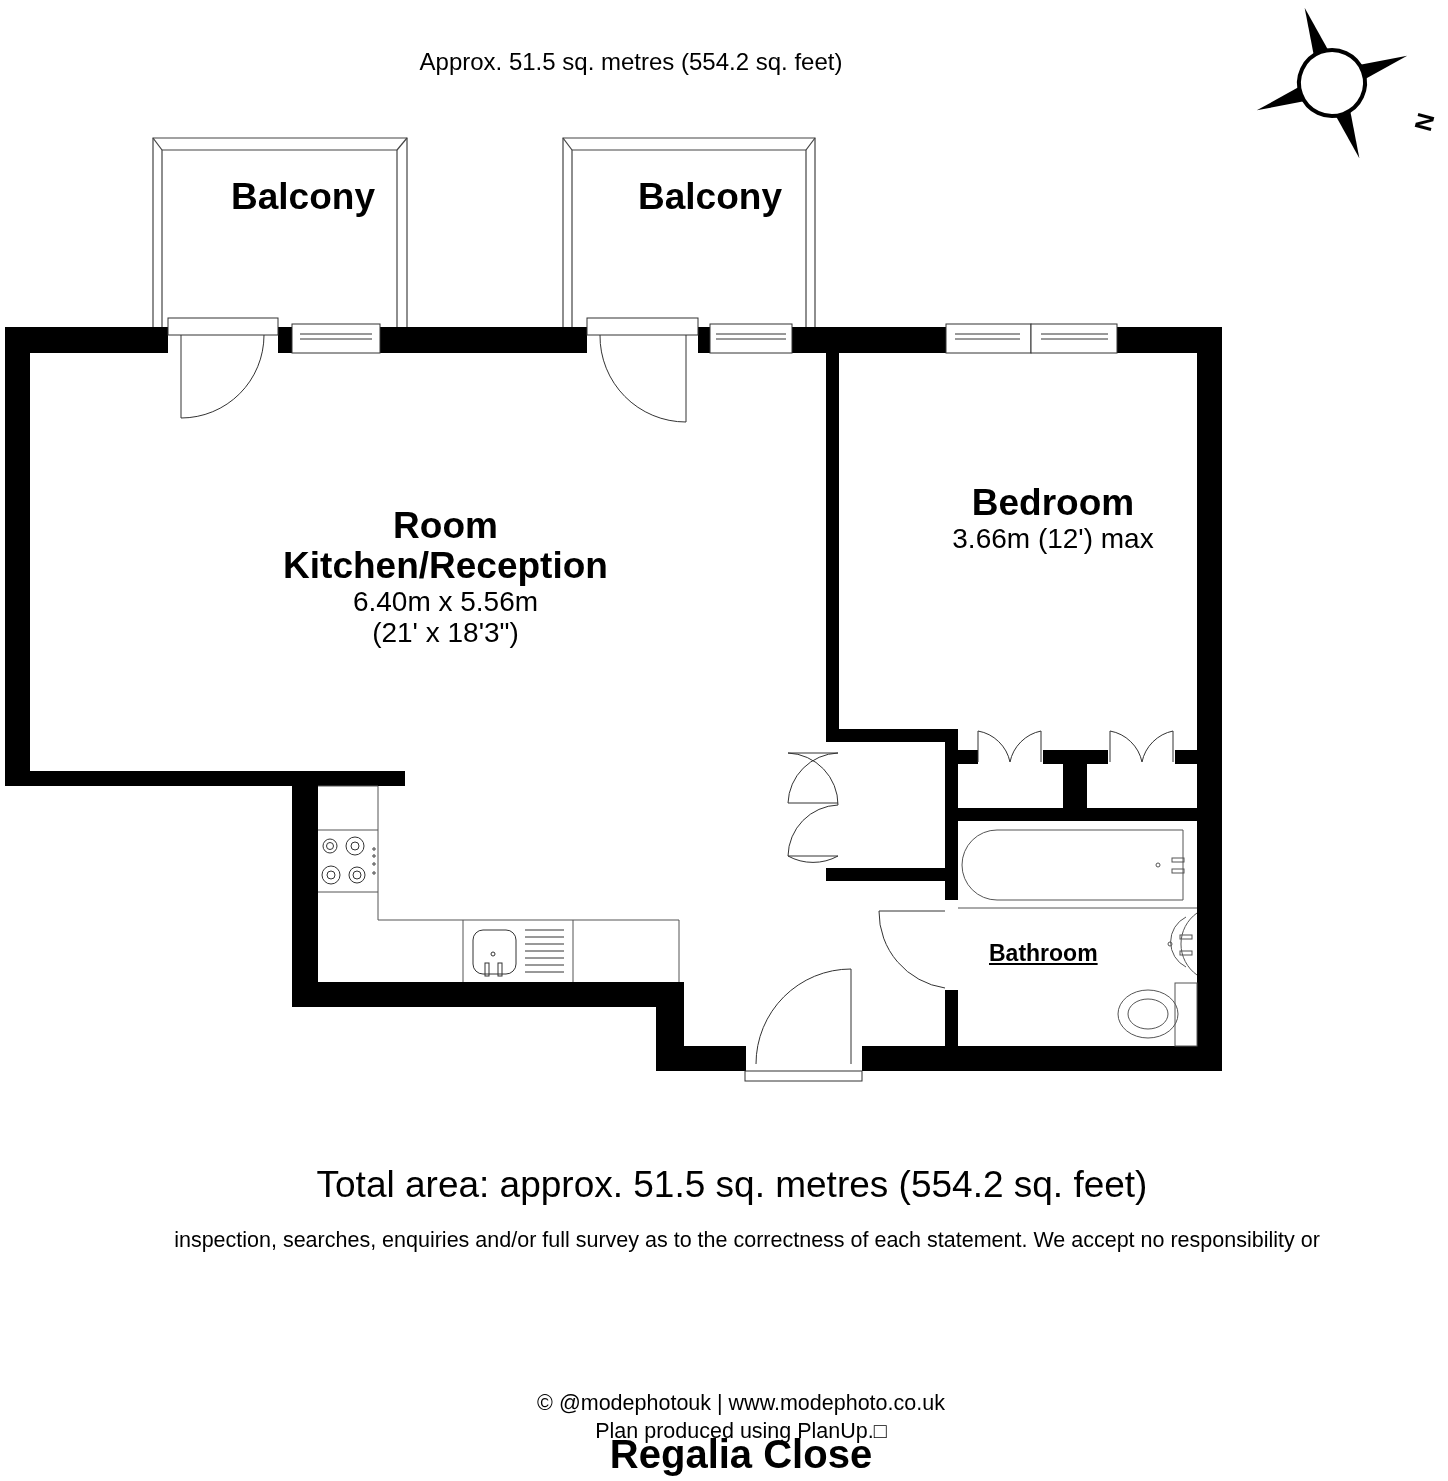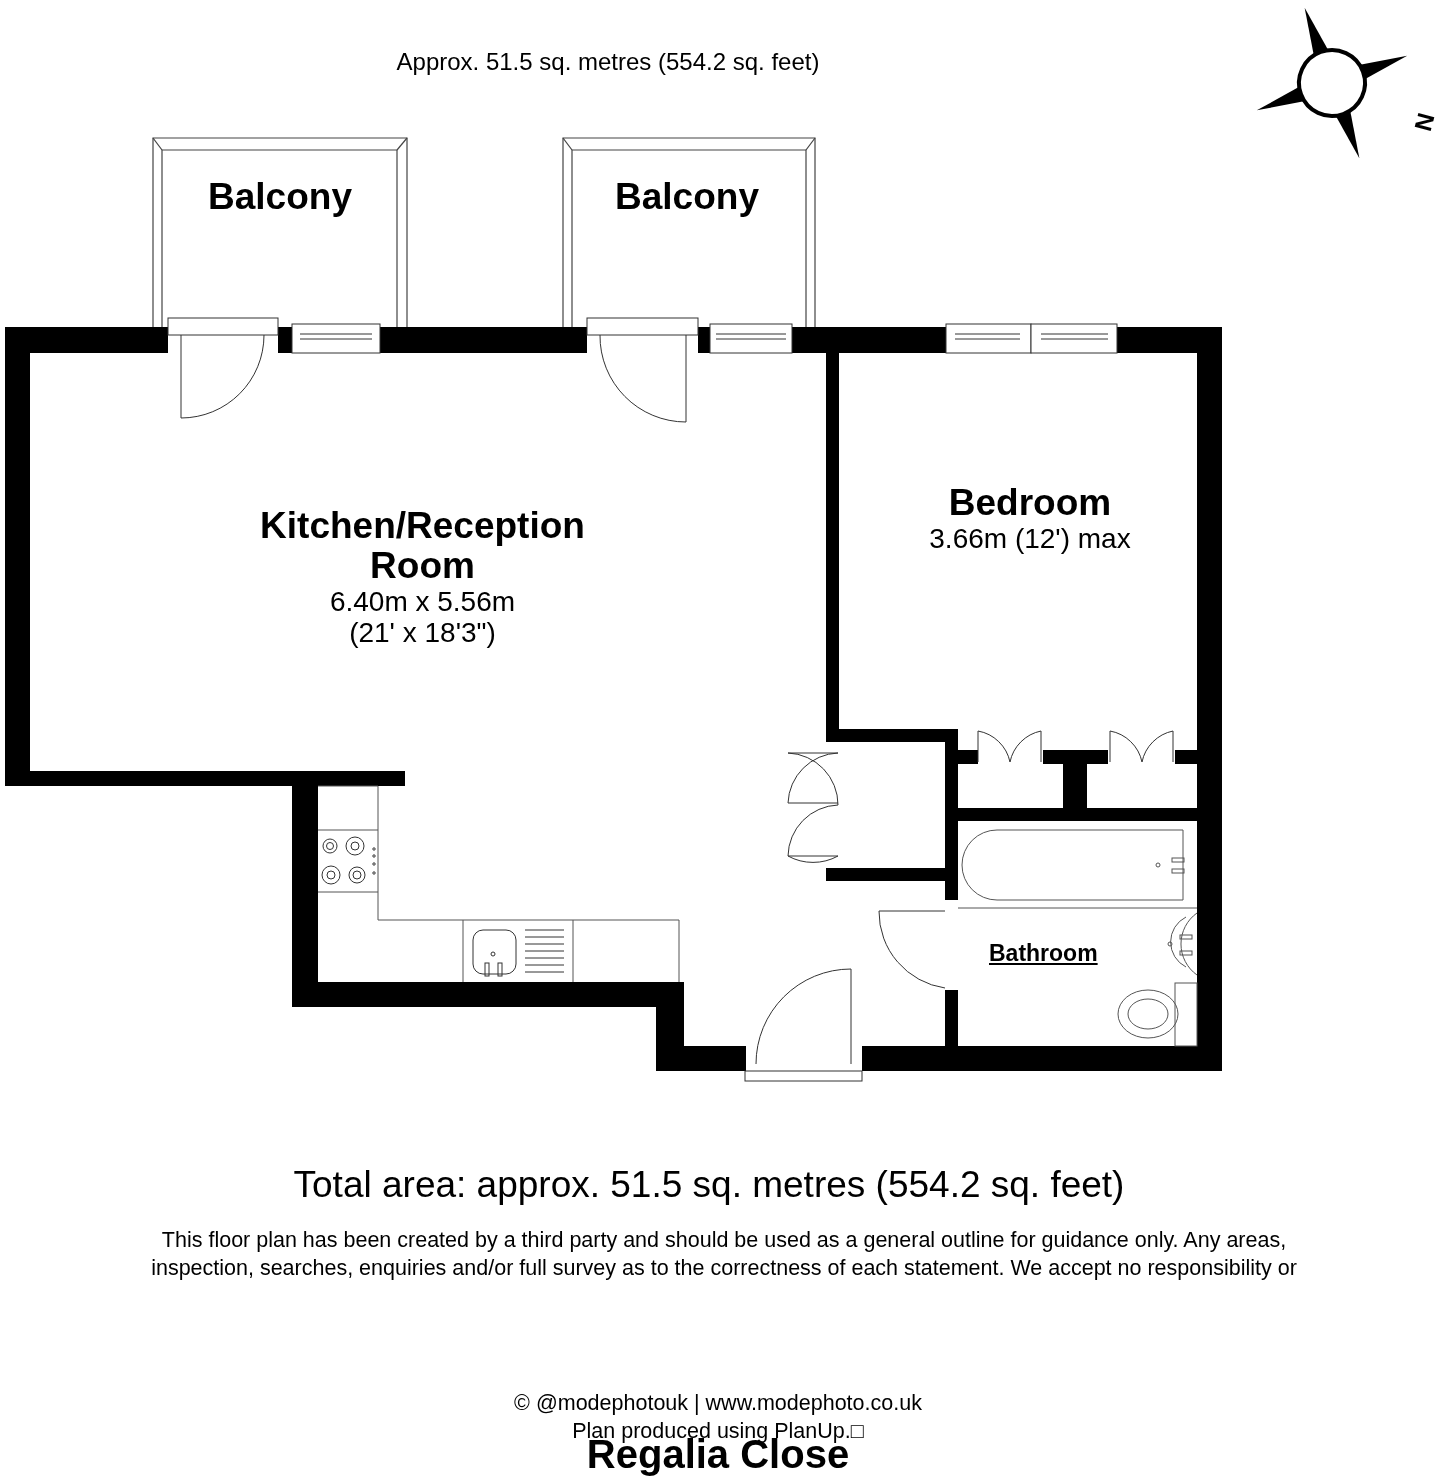--- a/index.html
+++ b/index.html
@@ -1,18 +1,18 @@
 <!DOCTYPE html>
 <html><head>
 <meta charset="utf-8">
 <style>
   html,body{margin:0;padding:0;background:#fff;}
   body{width:1448px;height:1481px;position:relative;overflow:hidden;font-family:"Liberation Sans",sans-serif;color:#000;}
   .abs{position:absolute;}
-  .center{text-align:center;}
+  .center{text-align:center;margin-left:23px;}
   #plan{position:absolute;left:0;top:0;}
   .hdr{left:0;width:1216px;top:48px;font-size:24px;}
   .room-title{font-weight:bold;font-size:37px;line-height:40px;}
   .room-dim{font-size:28px;line-height:31px;text-align:center;}
   .balc{font-weight:bold;font-size:37px;}
   .total{left:0;width:1448px;top:1164px;font-size:37px;transform:translateX(-15px);}
   .disc{left:40px;width:1368px;top:1227px;font-size:21.5px;line-height:27.5px;}
   .credit{left:0;width:1448px;top:1389px;font-size:21.5px;line-height:28px;transform:translateX(-6px);}
   .title{left:0;width:1448px;top:1432px;font-size:40px;font-weight:bold;transform:translateX(-6px);}
 </style>
@@ -176,37 +176,36 @@
   </g>
 </svg>
 
 <div class="abs center hdr" style="left:0;width:1216px;">Approx. 51.5 sq. metres (554.2 sq. feet)</div>
 <div class="abs" style="left:1416px;top:108px;font-size:24px;font-weight:bold;transform:rotate(-75deg);">N</div>
 
 <div class="abs center balc" style="left:153px;width:254px;top:176px;">Balcony</div>
 <div class="abs center balc" style="left:560px;width:254px;top:176px;">Balcony</div>
 
 <div class="abs center" style="left:220px;width:405px;top:506px;">
+  <div class="room-title">Room</div>
   <div class="room-title">Kitchen/Reception</div>
-  <div class="room-title">Room</div>
   <div class="room-dim">6.40m x 5.56m</div>
   <div class="room-dim">(21' x 18'3")</div>
 </div>
 
 <div class="abs center" style="left:880px;width:300px;top:483px;">
   <div class="room-title">Bedroom</div>
   <div class="room-dim">3.66m (12') max</div>
 </div>
 
 <div class="abs" style="left:989px;top:940px;font-size:23px;font-weight:bold;text-decoration:underline;">Bathroom</div>
 
 <div class="abs center total">Total area: approx. 51.5 sq. metres (554.2 sq. feet)</div>
 
 <div class="abs center disc">
-  <div>This floor plan has been created by a third party and should be used as a general outline for guidance only. Any areas,</div>
   <div>inspection, searches, enquiries and/or full survey as to the correctness of each statement. We accept no responsibility or</div>
 </div>
 
 <div class="abs center credit">
   <div>© @modephotouk | www.modephoto.co.uk</div>
   <div>Plan produced using PlanUp.□</div>
 </div>
 
 <div class="abs center title">Regalia Close</div>
 

